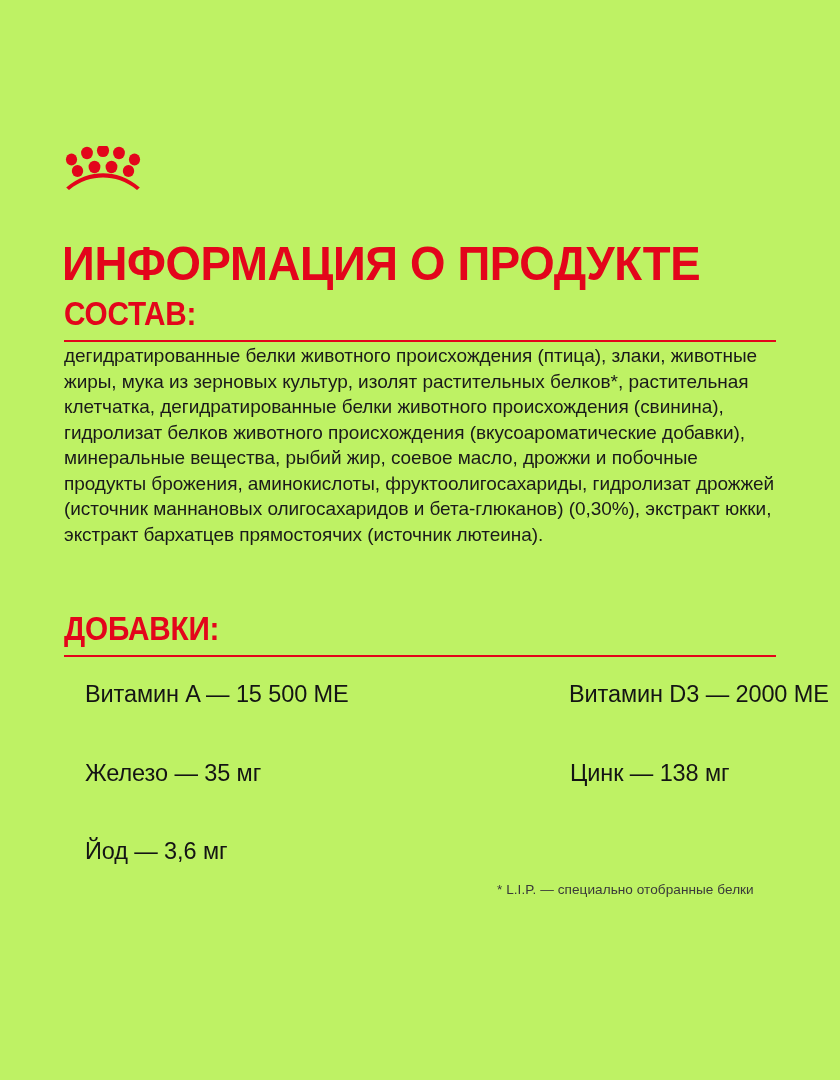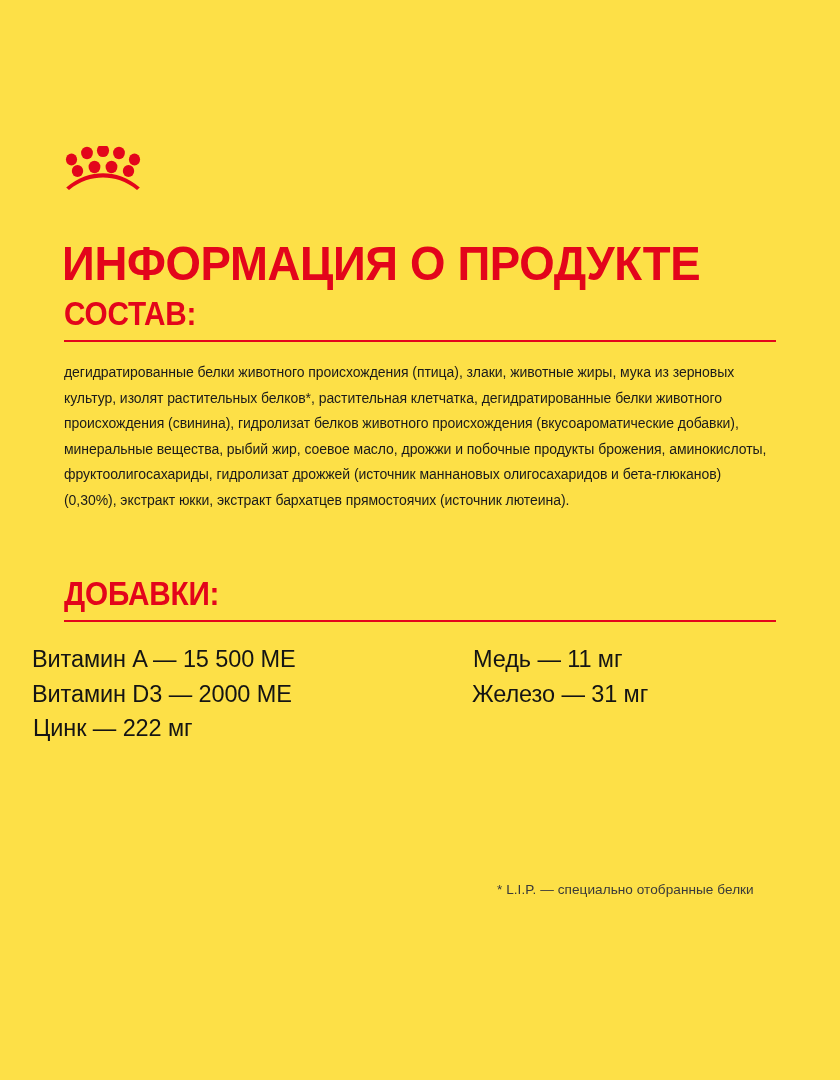--- a/index.html
+++ b/index.html
@@ -17,21 +17,21 @@
     color: #1a1a1a;
     -webkit-font-smoothing: antialiased;
   }
 
   .page {
     position: absolute;
     left: 0;
     top: 0;
     width: 840px;
     height: 1080px;
-    background: #fde047;
+    background: #bef264;
   }
 
   
   .brand-crown {
     position: absolute;
     left: 64px;
     top: 146px;
     width: 78px;
     height: 44px;
   }
@@ -74,38 +74,39 @@
   .section-rule {
     margin: 8px 0 0 64px;
     width: 712px;
     height: 2px;
     background: #E3051B;
   }
 
   
   #composition-section { top: 296px; }
   .composition-body {
-    margin: 18px 0 0 64px;
+    margin: 1px 0 0 64px;
     width: 712px;
-    font-size: 14px;
+    font-size: 19px;
     line-height: 25.5px;
     color: #1a1a1a;
     letter-spacing: -0.05px;
     text-align: left;
   }
 
   
-  #additives-section { top: 576px; }
+  #additives-section { top: 611px; }
   .additives-grid {
-    margin: 20px 0 0 32px;
+    margin: 20px 0 0 85px;
     width: 712px;
     display: grid;
     grid-template-columns: 440px 272px;
     column-gap: 0;
     row-gap: 0;
+    gap: 44px;
   }
   .additive-item {
     font-size: 23.5px;
     line-height: 34.5px;
     color: #141414;
     white-space: nowrap;
     letter-spacing: -0.1px;
   }
   .additive-item.col-right { padding-left: 1px; }
 
@@ -154,24 +155,24 @@
     <h2 class="section-heading">СОСТАВ:</h2>
     <div class="section-rule"></div>
     <p class="composition-body">дегидратированные белки животного происхождения (птица), злаки, животные жиры, мука из зерновых культур, изолят растительных белков*, растительная клетчатка, дегидратированные белки животного происхождения (свинина), гидролизат белков животного происхождения (вкусоароматические добавки), минеральные вещества, рыбий жир, соевое масло, дрожжи и побочные продукты брожения, аминокислоты, фруктоолигосахариды, гидролизат дрожжей (источник маннановых олигосахаридов и бета-глюканов) (0,30%), экстракт юкки, экстракт бархатцев прямостоячих (источник лютеина).</p>
   </section>
 
   <section class="section" id="additives-section">
     <h2 class="section-heading">ДОБАВКИ:</h2>
     <div class="section-rule"></div>
     <div class="additives-grid">
       <div class="additive-item col-left">Витамин A — 15 500 МЕ</div>
-      <div class="additive-item col-right">Медь — 11 мг</div>
       <div class="additive-item col-left">Витамин D3 — 2000 МЕ</div>
-      <div class="additive-item col-left">Железо — 31 мг</div>
-      <div class="additive-item col-right">Цинк — 222 мг</div>
+      <div class="additive-item col-left">Железо — 35 мг</div>
+      <div class="additive-item col-right">Цинк — 138 мг</div>
+      <div class="additive-item col-left">Йод — 3,6 мг</div>
     </div>
   </section>
 
   <div class="footnote">
     <span class="fn-line">* L.I.P. — специально отобранные белки</span>
   </div>
 
 </div>
 
 </body></html>

